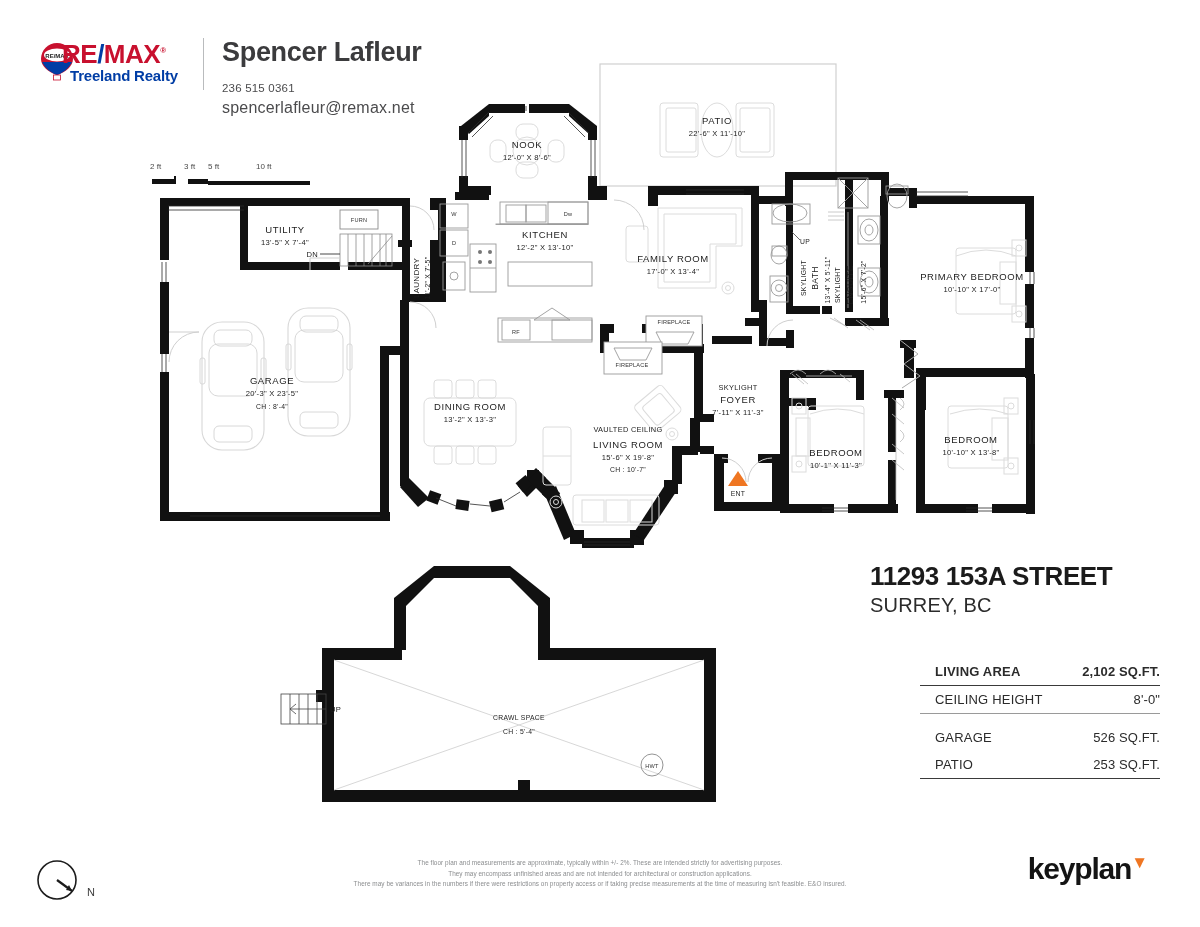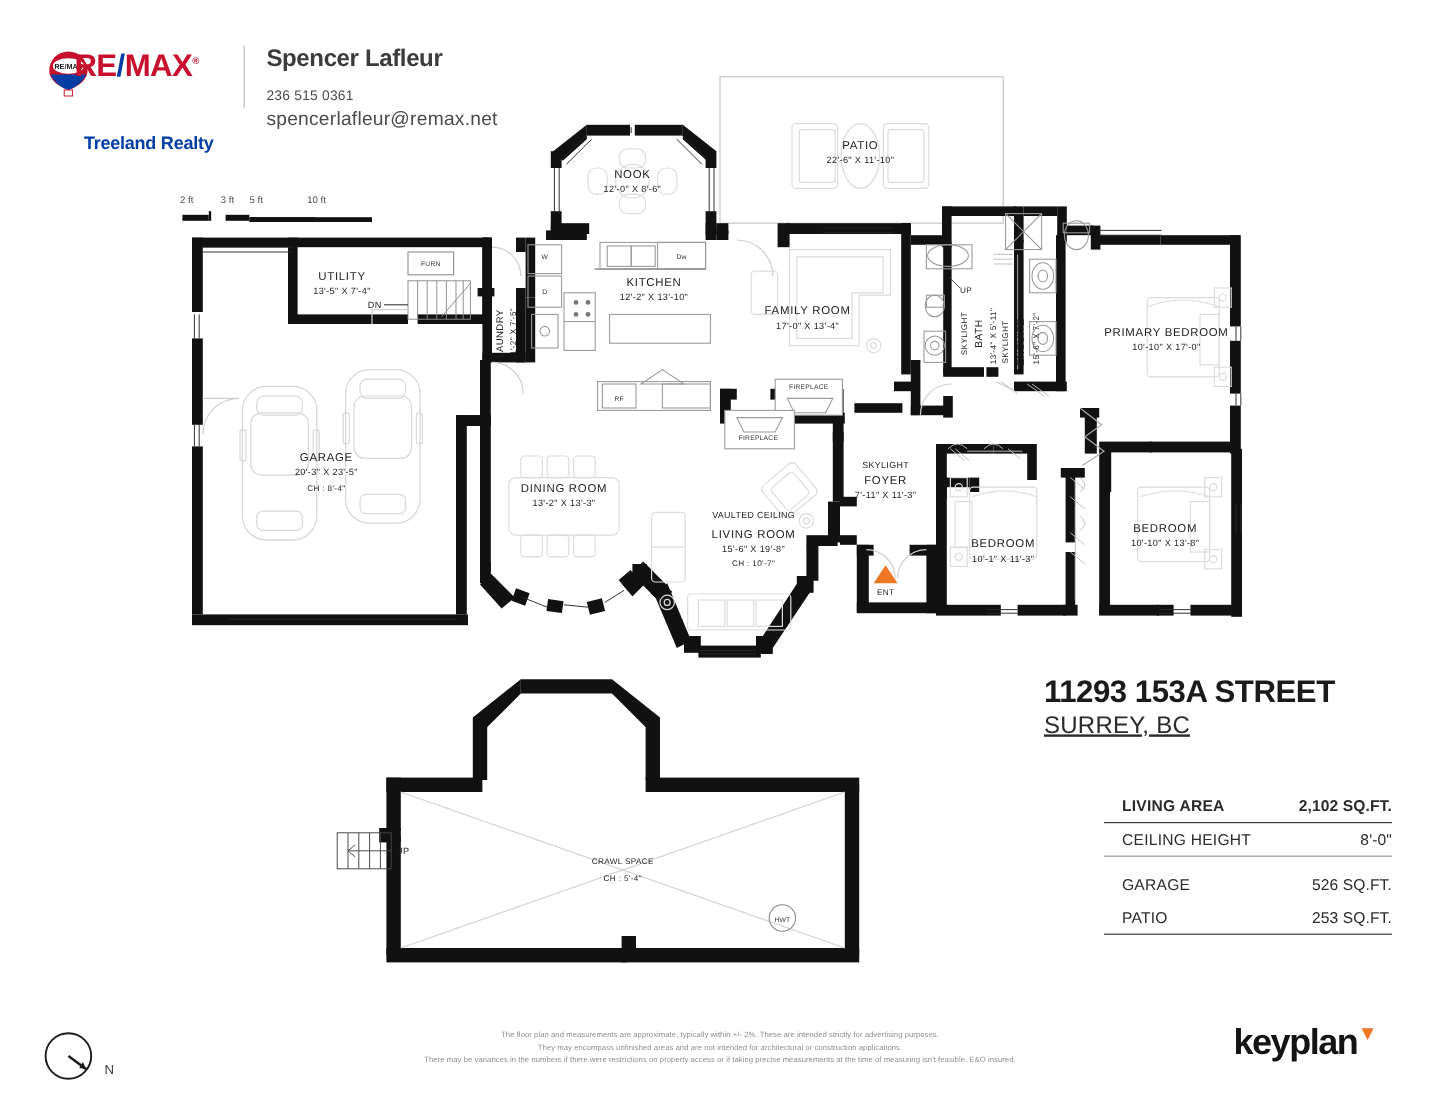--- a/index.html
+++ b/index.html
@@ -10,39 +10,39 @@
   }
   .page{position:relative;width:1200px;height:927px;}
 
   
   .header{position:absolute;left:40px;top:38px;display:flex;align-items:flex-start;}
   .remax-logo{position:relative;width:145px;height:52px;}
   .balloon{position:absolute;left:0;top:4px;width:34px;height:40px;}
   .remax-wordmark{position:absolute;left:22px;top:3px;font-size:26px;font-weight:bold;letter-spacing:-0.5px;line-height:1;}
   .rm-red{color:#c8102e;}
   .rm-blue{color:#003da5;}
-  .remax-sub{position:absolute;left:30px;top:29px;font-size:15px;font-weight:bold;color:#003da5;letter-spacing:-0.2px;margin-top:44px;}
+  .remax-sub{position:absolute;left:30px;top:29px;font-size:15px;font-weight:bold;color:#003da5;letter-spacing:-0.2px;}
   .reg-mark{font-size:8px;vertical-align:super;color:#c8102e;}
   .hdr-divider{width:1px;height:52px;background:#b9bbbd;margin:0 18px;}
   .hdr-text{padding-top:0px;}
-  .agent-name{font-size:20px;font-weight:bold;color:#3b3b3d;letter-spacing:-0.3px;line-height:1.1;}
+  .agent-name{font-size:27px;font-weight:bold;color:#3b3b3d;letter-spacing:-0.3px;line-height:1.1;}
   .agent-phone{font-size:11.5px;color:#4b4b4d;margin-top:14px;letter-spacing:0.2px;}
   .agent-email{font-size:16px;color:#4b4b4d;margin-top:5px;letter-spacing:0.2px;}
 
   
   .scalebar{position:absolute;left:150px;top:162px;width:160px;height:26px;}
   .scalebar .lbl{position:absolute;font-size:8px;color:#4a4a4a;top:0;}
 
   
   .plan{position:absolute;left:0;top:0;}
 
   
   .addr-block{position:absolute;right:40px;top:562px;text-align:left;width:290px;}
   .addr-line1{font-size:26px;font-weight:bold;letter-spacing:-0.4px;color:#1b1b1b;line-height:1.12;}
-  .addr-line2{font-size:20px;font-weight:normal;letter-spacing:0.2px;color:#2b2b2b;margin-top:3px;text-decoration:underline;}
+  .addr-line2{font-size:20px;font-weight:normal;letter-spacing:0.2px;color:#2b2b2b;margin-top:3px;}
 
   .stats{position:absolute;right:40px;top:658px;width:240px;font-size:13px;color:#2b2b2b;}
   .stat-row{display:flex;justify-content:space-between;align-items:baseline;padding:6px 0 6px 0;}
   .stat-row .k{letter-spacing:0.2px;margin-left:15px;}
   .stat-row .v{letter-spacing:0.1px;}
   .stat-row.bold .k,.stat-row.bold .v{font-weight:bold;}
   .rule{height:1px;background:#3a3a3a;width:100%;}
   .rule.thin{background:#9a9a9a;}
   .spacer{height:10px;}
 

